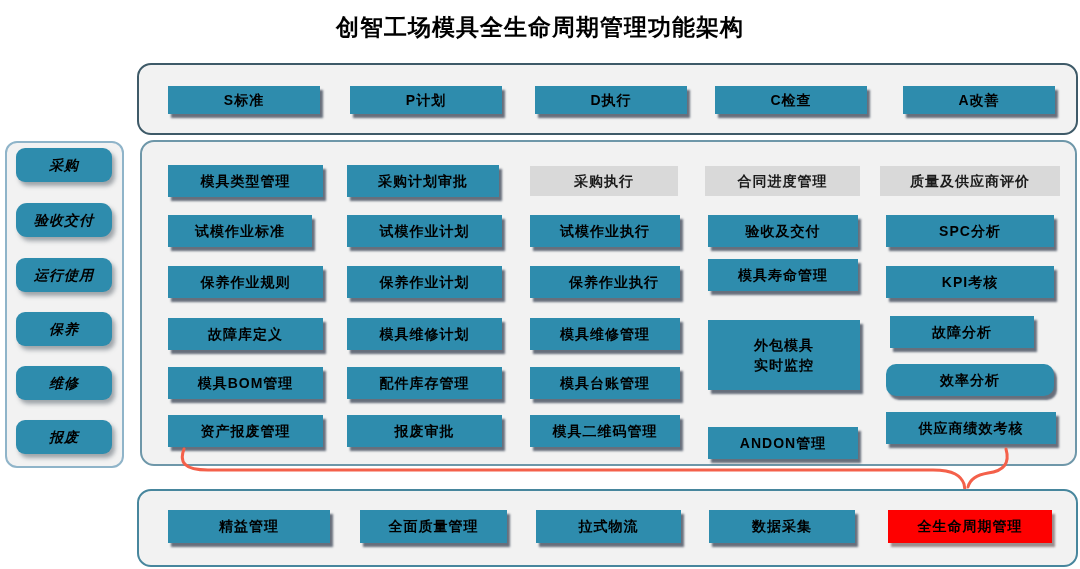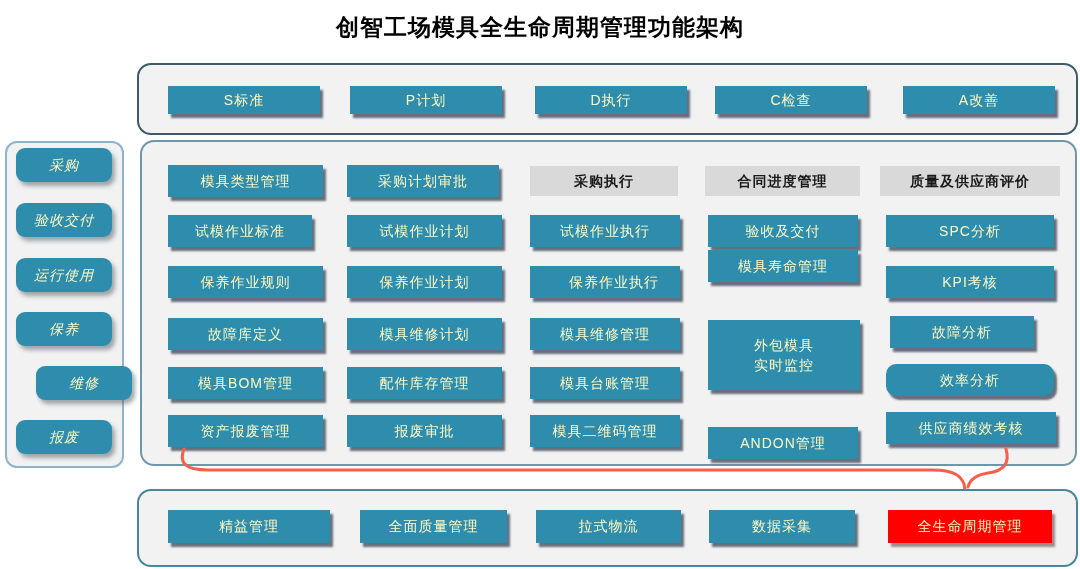--- a/index.html
+++ b/index.html
@@ -15,21 +15,21 @@
   }
   .container{
     background:#F2F2F2;border-radius:14px;
   }
   .top-container{left:137px;top:63px;width:941px;height:72px;border:2px solid #3E5A68;}
   .sidebar-container{left:5px;top:141px;width:119px;height:327px;border:2px solid #8FB4C9;border-radius:12px;}
   .main-container{left:140px;top:140px;width:937px;height:326px;border:2px solid #6E97A9;}
   .bottom-container{left:137px;top:489px;width:941px;height:78px;border:2px solid #47869D;}
   .btn{
     display:flex;align-items:center;justify-content:center;
-    color:#fef9c3;font-weight:normal;font-size:14px;letter-spacing:1px;
+    color:#000000;font-weight:bold;font-size:14px;letter-spacing:1px;
     background:#2E8CAD;text-align:center;line-height:1.15;
   }
   .teal{
     background:#2E8CAD;
     box-shadow:3px 4px 2px rgba(18,30,52,0.62);
   }
   .gray{
     background:#D9D9D9;color:#1a1a1a;box-shadow:none;font-weight:bold;
   }
   .red{
@@ -54,44 +54,44 @@
 
 <div class="abs container top-container"></div>
 <div class="abs btn teal pdca-btn" style="left:168px;">S标准</div>
 <div class="abs btn teal pdca-btn" style="left:350px;">P计划</div>
 <div class="abs btn teal pdca-btn" style="left:535px;">D执行</div>
 <div class="abs btn teal pdca-btn" style="left:715px;">C检查</div>
 <div class="abs btn teal pdca-btn" style="left:903px;">A改善</div>
 
 <div class="abs container sidebar-container"></div>
 <div class="abs btn side-btn" style="top:148px;">采购</div>
-<div class="abs btn side-btn" style="top:203px;">验收交付</div>
+<div class="abs btn side-btn" style="top:203px;border-radius:11px;">验收交付</div>
 <div class="abs btn side-btn" style="top:258px;">运行使用</div>
 <div class="abs btn side-btn" style="top:312px;">保养</div>
-<div class="abs btn side-btn" style="top:366px;margin-left:20px;">维修</div>
+<div class="abs btn side-btn" style="top:366px;">维修</div>
 <div class="abs btn side-btn" style="top:420px;">报废</div>
 
 <div class="abs container main-container"></div>
 
 <div class="abs btn teal cell" style="left:168px;top:165px;width:155px;">模具类型管理</div>
 <div class="abs btn teal cell" style="left:347px;top:165px;width:152px;">采购计划审批</div>
 <div class="abs btn gray cell" style="left:530px;top:166px;width:148px;height:30px;">采购执行</div>
 <div class="abs btn gray cell" style="left:705px;top:166px;width:155px;height:30px;">合同进度管理</div>
 <div class="abs btn gray cell" style="left:880px;top:166px;width:180px;height:30px;">质量及供应商评价</div>
 
 <div class="abs btn teal cell" style="left:168px;top:215px;width:144px;">试模作业标准</div>
 <div class="abs btn teal cell" style="left:347px;top:215px;width:155px;">试模作业计划</div>
 <div class="abs btn teal cell" style="left:530px;top:215px;width:150px;">试模作业执行</div>
 <div class="abs btn teal cell" style="left:708px;top:215px;width:150px;">验收及交付</div>
 <div class="abs btn teal cell" style="left:886px;top:215px;width:168px;">SPC分析</div>
 
 <div class="abs btn teal cell" style="left:168px;top:266px;width:155px;">保养作业规则</div>
 <div class="abs btn teal cell" style="left:347px;top:266px;width:155px;">保养作业计划</div>
 <div class="abs btn teal cell" style="left:530px;top:266px;width:150px;padding-left:18px;">保养作业执行</div>
-<div class="abs btn teal cell" style="left:708px;top:250px;width:150px;">模具寿命管理</div>
+<div class="abs btn teal cell" style="left:708px;top:259px;width:150px;">模具寿命管理</div>
 <div class="abs btn teal cell" style="left:886px;top:266px;width:168px;">KPI考核</div>
 
 <div class="abs btn teal cell" style="left:168px;top:318px;width:155px;">故障库定义</div>
 <div class="abs btn teal cell" style="left:347px;top:318px;width:155px;">模具维修计划</div>
 <div class="abs btn teal cell" style="left:530px;top:318px;width:150px;">模具维修管理</div>
 <div class="abs btn teal cell" style="left:890px;top:316px;width:144px;">故障分析</div>
 
 <div class="abs btn teal tall-cell" style="left:708px;top:320px;width:152px;height:70px;">
   <span>外包模具</span>
   <span>实时监控</span>

